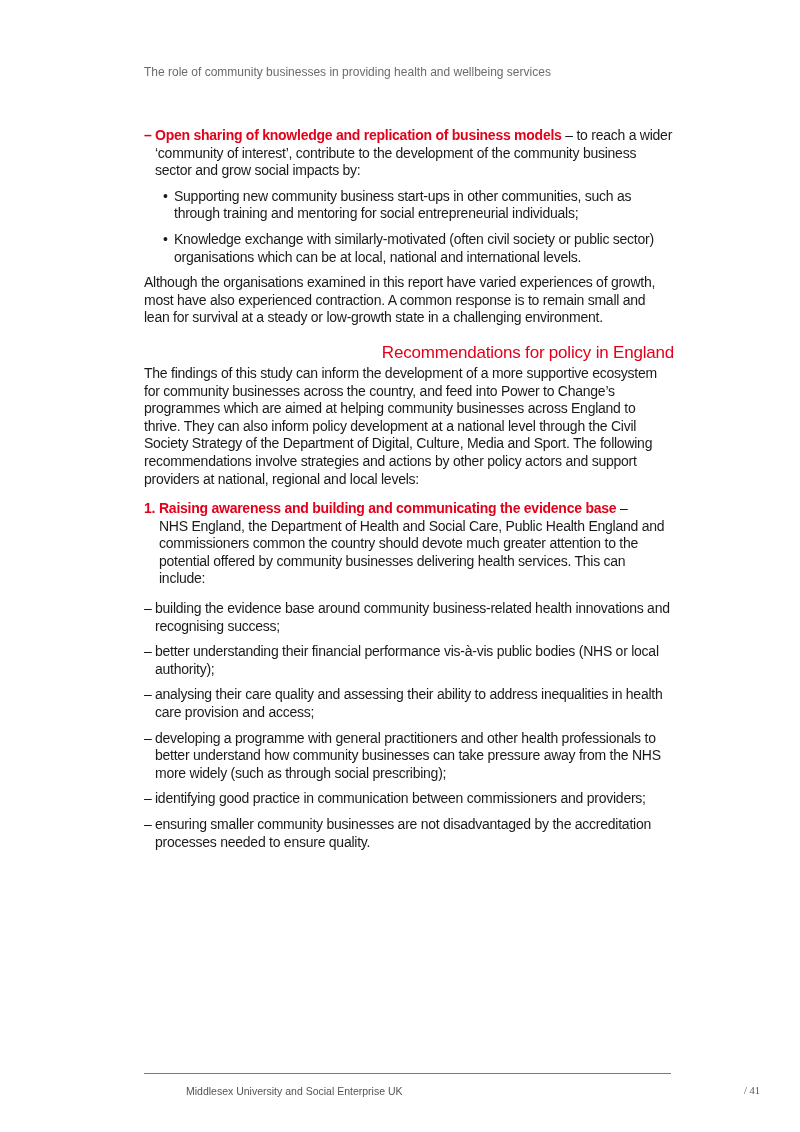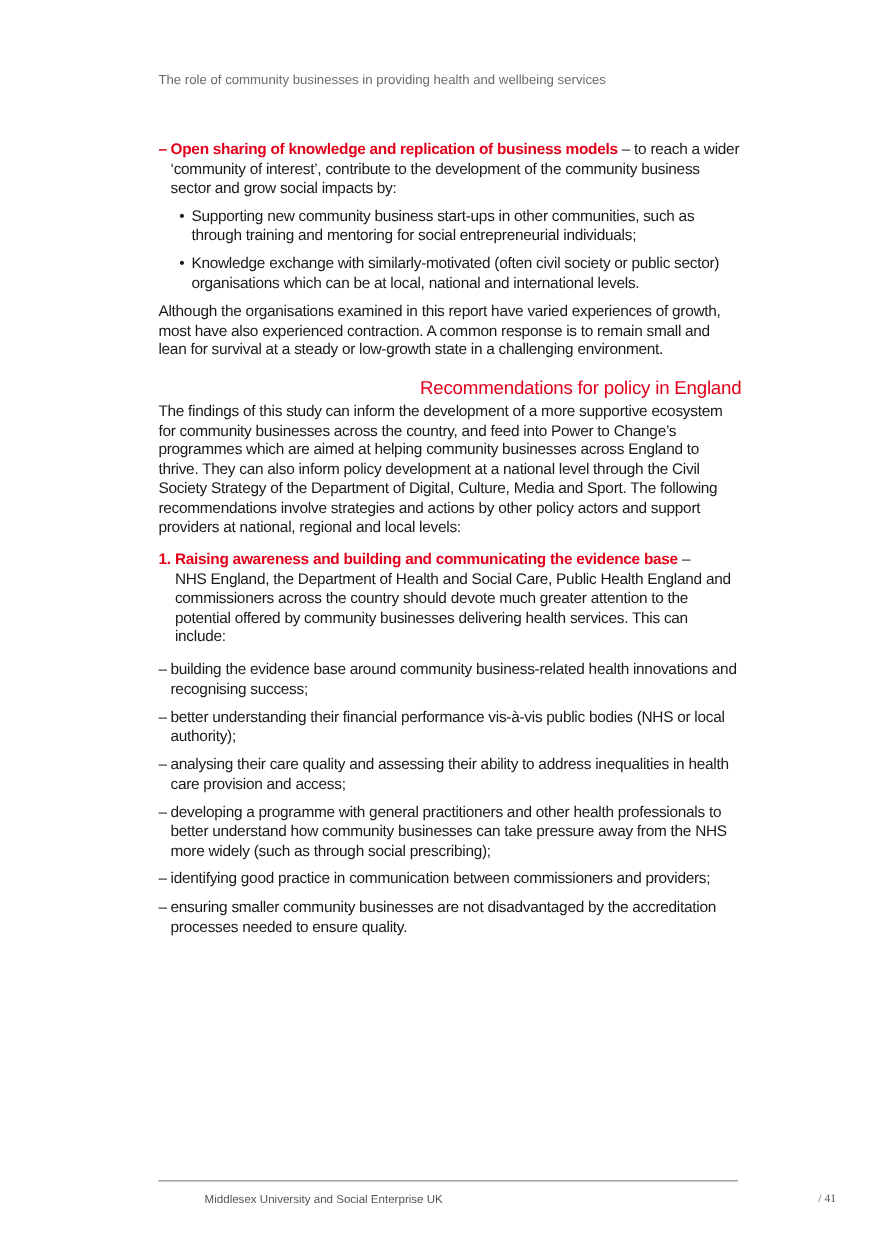--- a/index.html
+++ b/index.html
@@ -45,21 +45,21 @@
     </div>
   </div>
   <div class="para">Although the organisations examined in this report have varied experiences of growth, most have also experienced contraction. A common response is to remain small and lean for survival at a steady or low-growth state in a challenging environment.</div>
 
   <h2>Recommendations for policy in England</h2>
   <div>The findings of this study can inform the development of a more supportive ecosystem for community businesses across the country, and feed into Power to Change’s programmes which are aimed at helping community businesses across England to thrive. They can also inform policy development at a national level through the Civil Society Strategy of the Department of Digital, Culture, Media and Sport. The following recommendations involve strategies and actions by other policy actors and support providers at national, regional and local levels:</div>
 
   <div class="numbered">
     <span class="num red bold">1.</span>
     <span class="red bold">Raising awareness and building and communicating the evidence base</span><span> –</span><br>
-    <span>NHS England, the Department of Health and Social Care, Public Health England and commissioners across the country should devote much greater attention to the potential offered by community businesses delivering health services. This can include:</span>
+    <span>NHS England, the Department of Health and Social Care, Public Health England and commissioners common the country should devote much greater attention to the potential offered by community businesses delivering health services. This can include:</span>
   </div>
 
   <div class="sub-list">
     <div class="dash-item"><span class="dash">–</span><span>building the evidence base around community business-related health innovations and recognising success;</span></div>
     <div class="dash-item"><span class="dash">–</span><span>better understanding their financial performance vis-à-vis public bodies (NHS or local authority);</span></div>
     <div class="dash-item"><span class="dash">–</span><span>analysing their care quality and assessing their ability to address inequalities in health care provision and access;</span></div>
     <div class="dash-item"><span class="dash">–</span><span>developing a programme with general practitioners and other health professionals to better understand how community businesses can take pressure away from the NHS more widely (such as through social prescribing);</span></div>
     <div class="dash-item"><span class="dash">–</span><span>identifying good practice in communication between commissioners and providers;</span></div>
     <div class="dash-item"><span class="dash">–</span><span>ensuring smaller community businesses are not disadvantaged by the accreditation processes needed to ensure quality.</span></div>
   </div>

